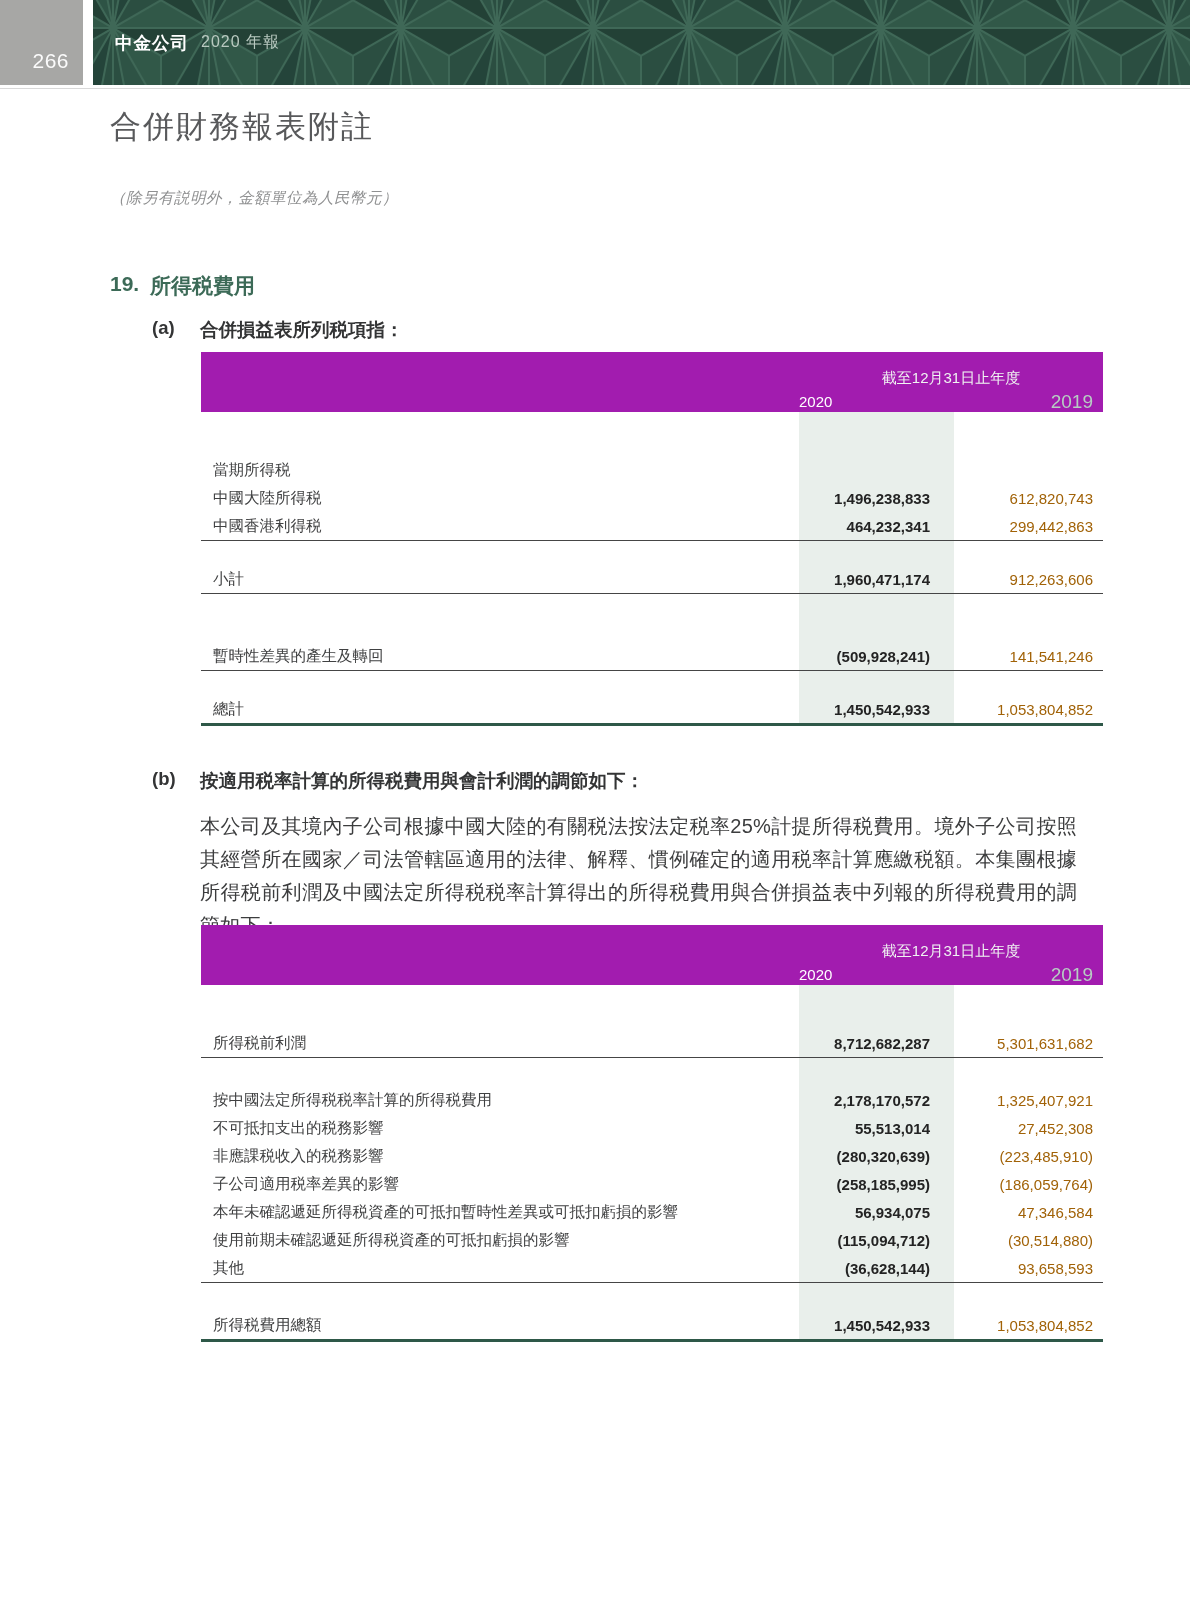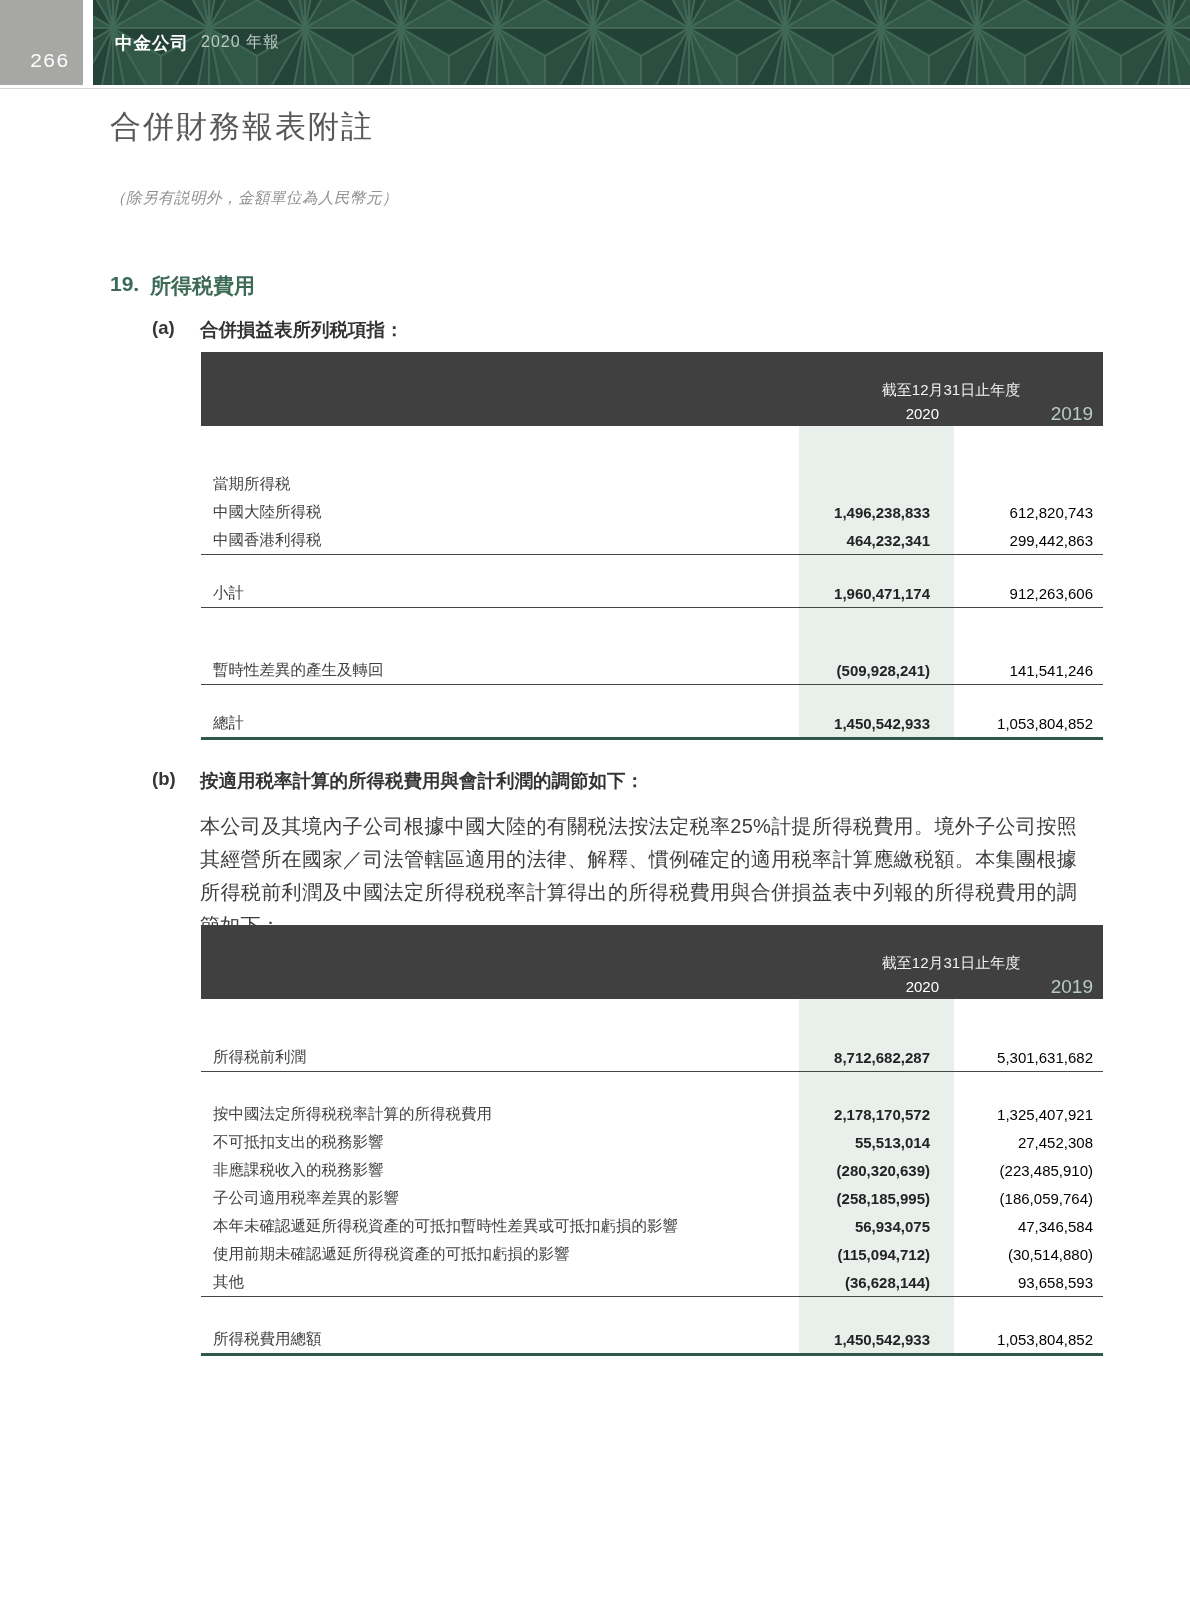--- a/index.html
+++ b/index.html
@@ -9,21 +9,21 @@
     position:relative; width:1190px; height:1615px; background:#ffffff;
     margin:0 auto; overflow:hidden;
   }
   
   .pagenum-box {
     position:absolute; left:0; top:0; width:83px; height:85px;
     background:#a7a7a5; display:flex; align-items:flex-end; justify-content:flex-end;
     padding:0 14px 12px 0;
   }
   .pagenum-box .num {
-    color:#fbfbfb; font-family:Liberation Mono, monospace;
+    color:#fbfbfb; font-family:Liberation Sans, sans-serif;
     font-size:21px; letter-spacing:0.5px;
   }
   .banner {
     position:absolute; left:93px; top:0; right:0; height:85px; overflow:hidden;
   }
   .banner svg { position:absolute; left:0; top:0; width:100%; height:100%; display:block; }
   .banner-text {
     position:absolute; left:22px; top:0; height:100%; display:flex; align-items:center;
     z-index:2;
   }
@@ -57,39 +57,39 @@
   .para {
     position:absolute; left:200px; top:810px; width:877px;
     font-size:20px; color:#3c3d3e; line-height:33px; text-align:justify;
     letter-spacing:0.2px;
   }
   
   .fin-table { position:absolute; left:201px; width:902px; }
   .table-a { top:352px; }
   .table-b { top:925px; }
   .band {
-    background:#404040; height:74px; padding-top:25px;
+    background:#a21caf; height:60px; padding-top:13px;
   }
   .band .period {
     margin-left:598px; width:304px; text-align:center;
     color:#f0f4f2; font-size:15px; height:25px; line-height:25px;
   }
   .band .years { display:flex; height:23px; line-height:23px; }
   .band .yspacer { flex:1; }
-  .band .y20 { width:155px; text-align:right; padding-right:15px; color:#ffffff; font-size:15px; }
+  .band .y20 { width:155px; padding-right:15px; color:#ffffff; font-size:15px; }
   .band .y19 { width:149px; text-align:right; padding-right:10px; color:#b7cdc3; font-size:19px; }
   .trow { display:flex; }
   .trow .cl { flex:1; padding-left:12px; color:#404142; font-size:15.5px; display:flex; align-items:center; }
   .trow .c20 {
     width:155px; text-align:right; padding-right:24px; background:#e9efeb;
     color:#232323; font-weight:700; font-size:15px;
     display:flex; align-items:center; justify-content:flex-end;
   }
   .trow .c19 {
-    width:149px; text-align:right; padding-right:10px; color:#000000; font-size:15px;
+    width:149px; text-align:right; padding-right:10px; color:#a16207; font-size:15px;
     display:flex; align-items:center; justify-content:flex-end;
   }
   .trow.data { height:28px; }
   .sp44 { height:44px; } .sp24 { height:24px; } .sp48 { height:48px; } .sp28 { height:28px; }
   .rule > div { border-top:1px solid #454545; }
   .thick > div { border-top:3px solid #2e5848; }
 </style>
 </head>
 <body>
 

